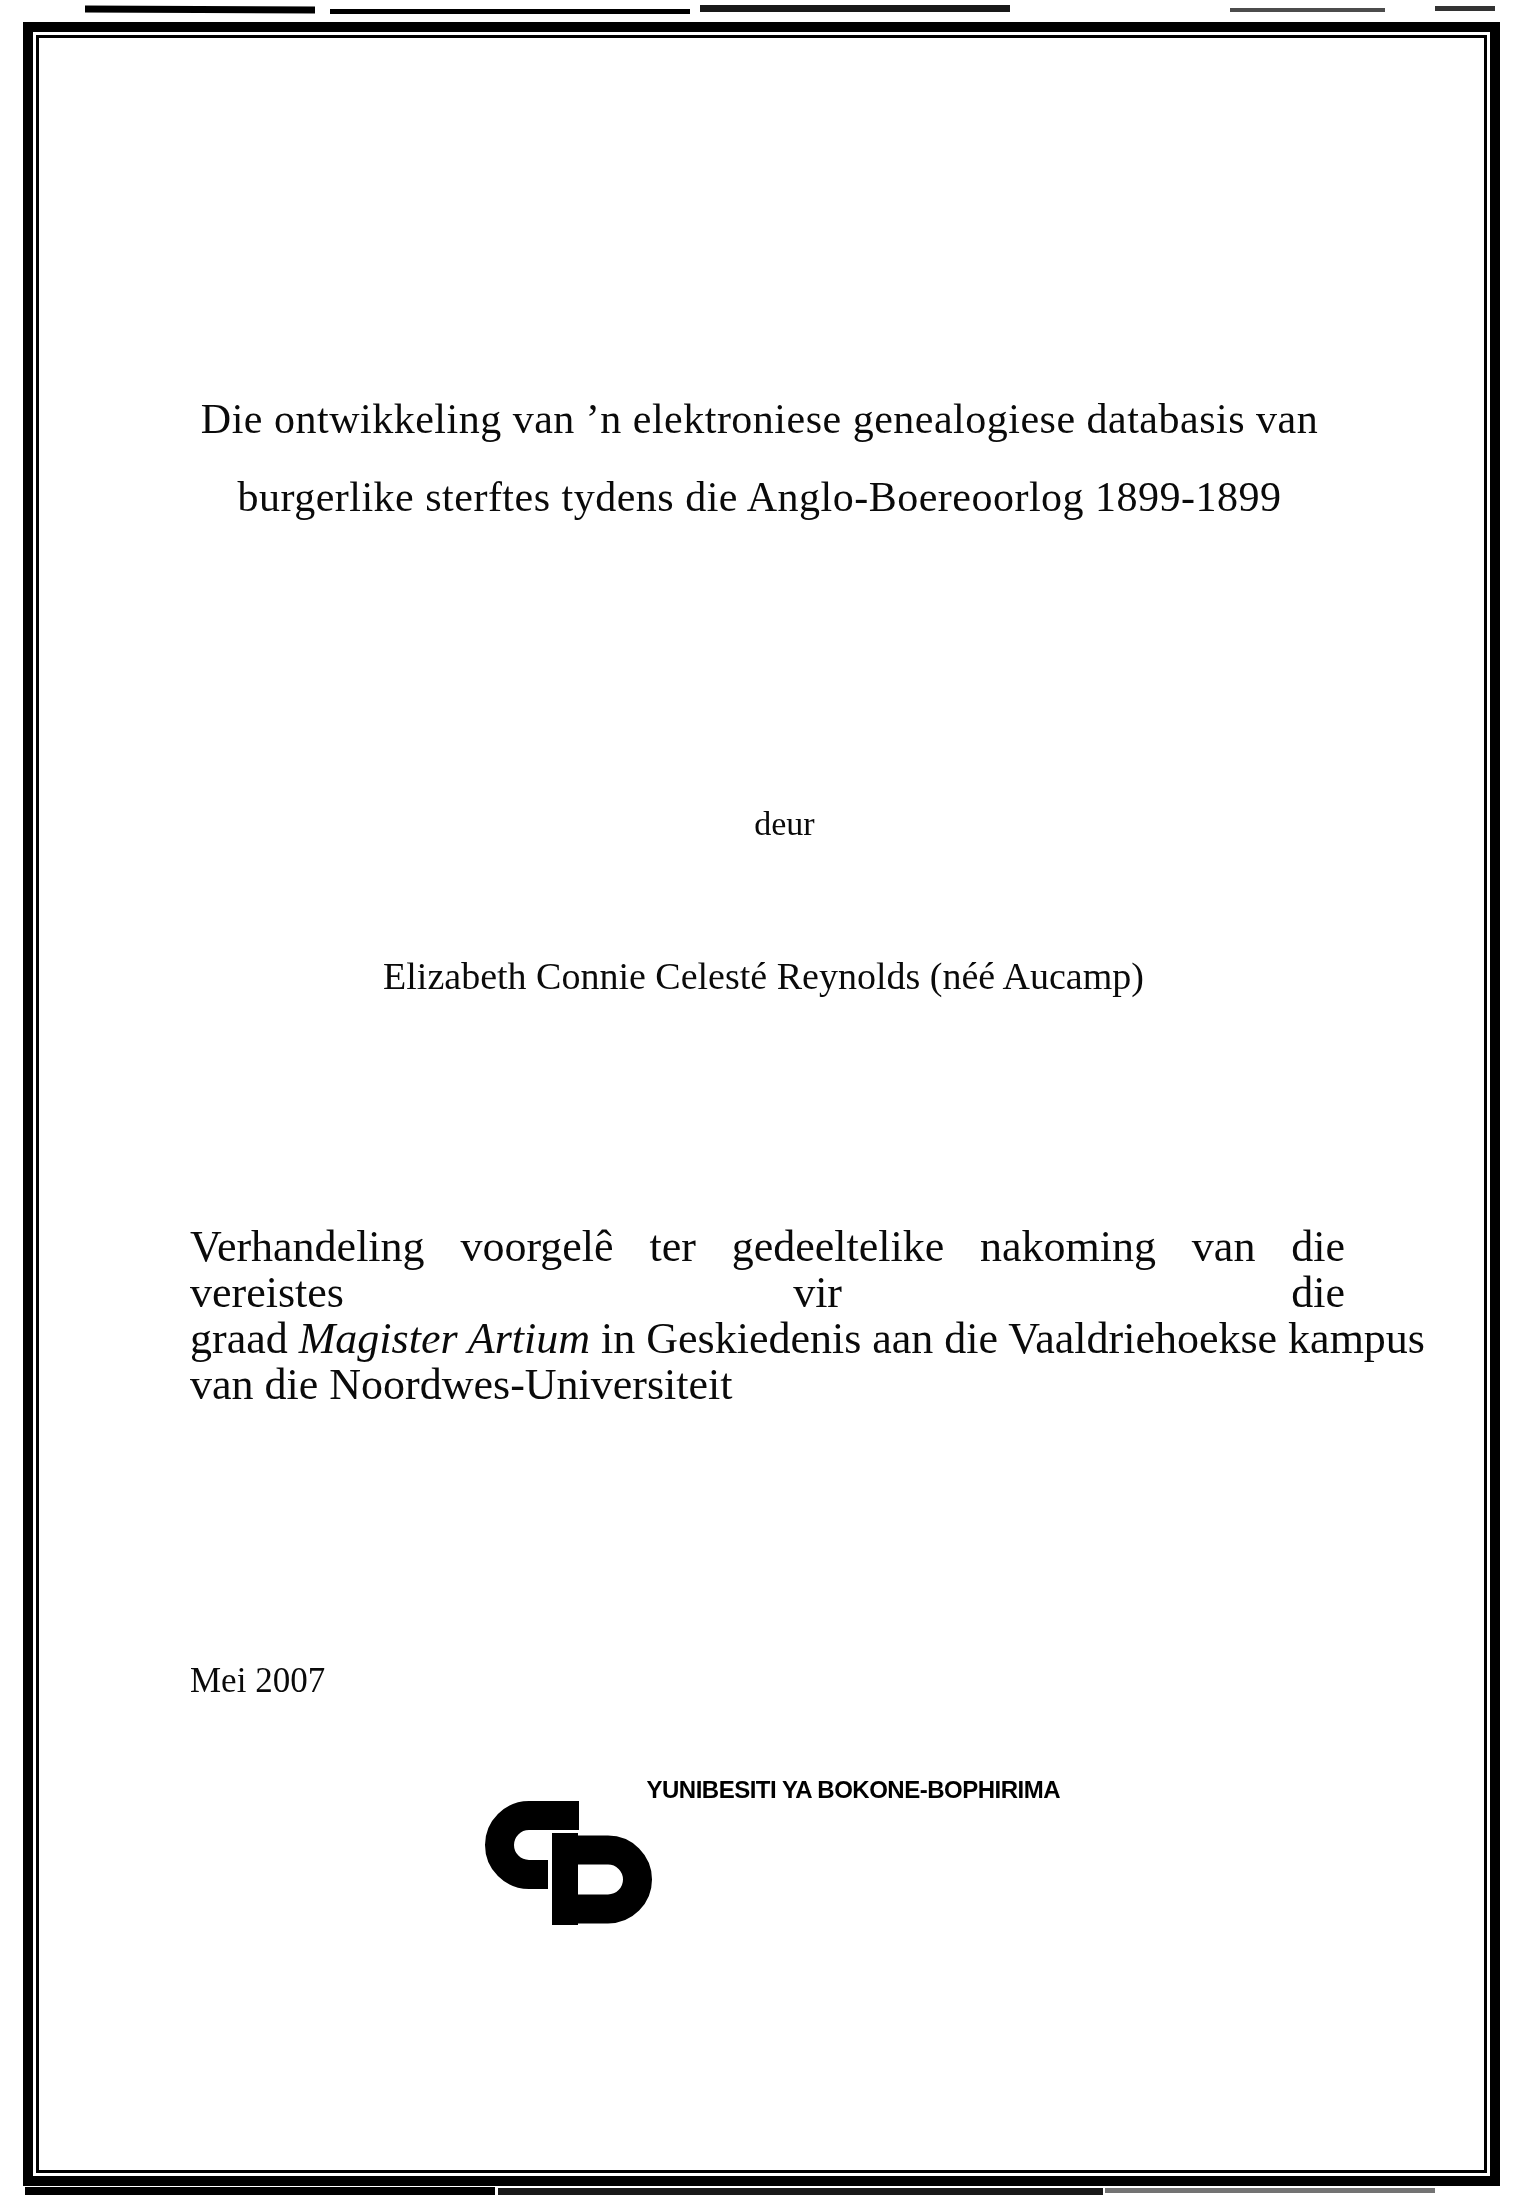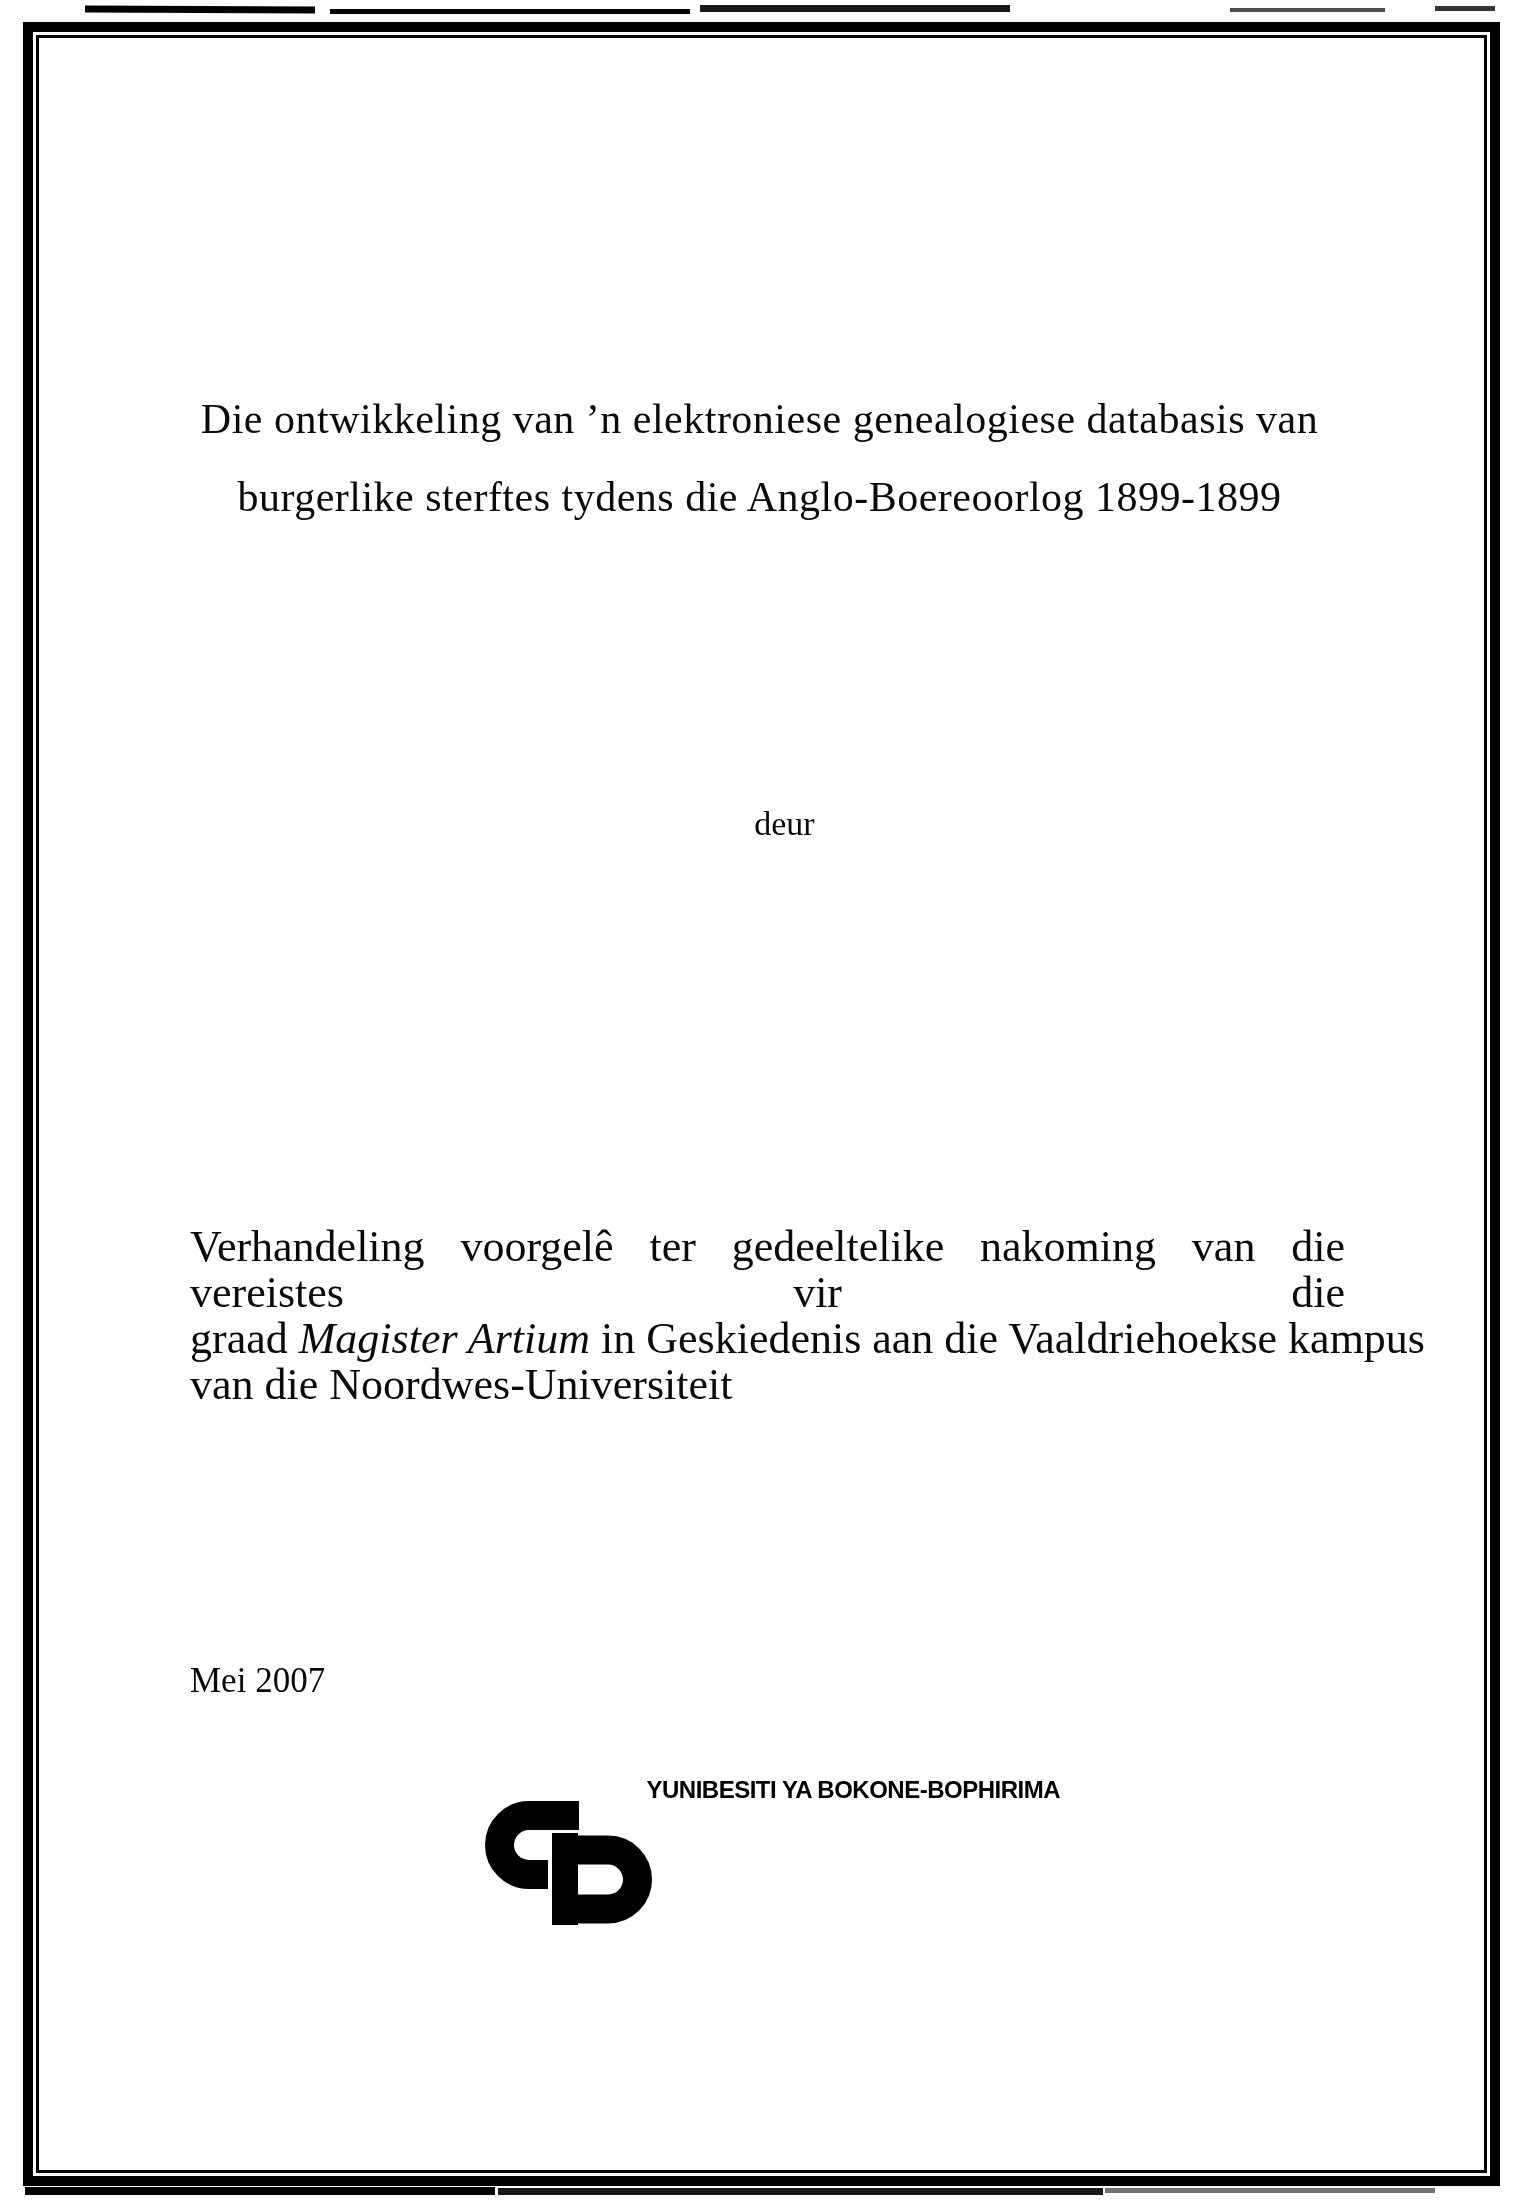--- a/index.html
+++ b/index.html
@@ -115,20 +115,21 @@
     <div class="frame-inner"></div>
   </div>
 
   <h1 class="title">
     <span class="title-line">Die ontwikkeling van ’n elektroniese genealogiese databasis van</span>
     <span class="title-line">burgerlike sterftes tydens die Anglo-Boereoorlog 1899-1899</span>
   </h1>
 
   <div class="byline">deur</div>
 
+  <div class="author">Elizabeth Connie Celesté Reynolds (néé Aucamp)</div>
 
   <div class="desc">
     <div class="desc-line justified">Verhandeling voorgelê ter gedeeltelike nakoming van die vereistes vir die</div>
     <div class="desc-line"><span>graad </span><em>Magister Artium</em><span> in Geskiedenis aan die Vaaldriehoekse kampus</span></div>
     <div class="desc-line">van die Noordwes-Universiteit</div>
   </div>
 
   <div class="supervisor-block">
     <div>Mei 2007</div>
   </div>

